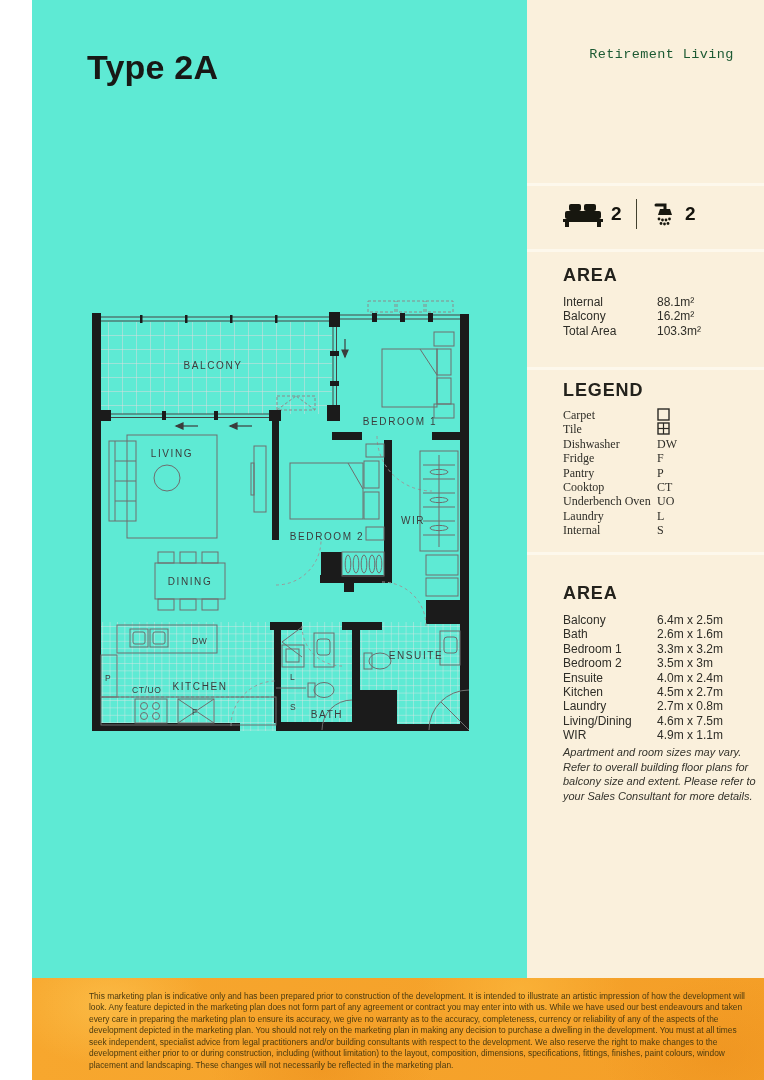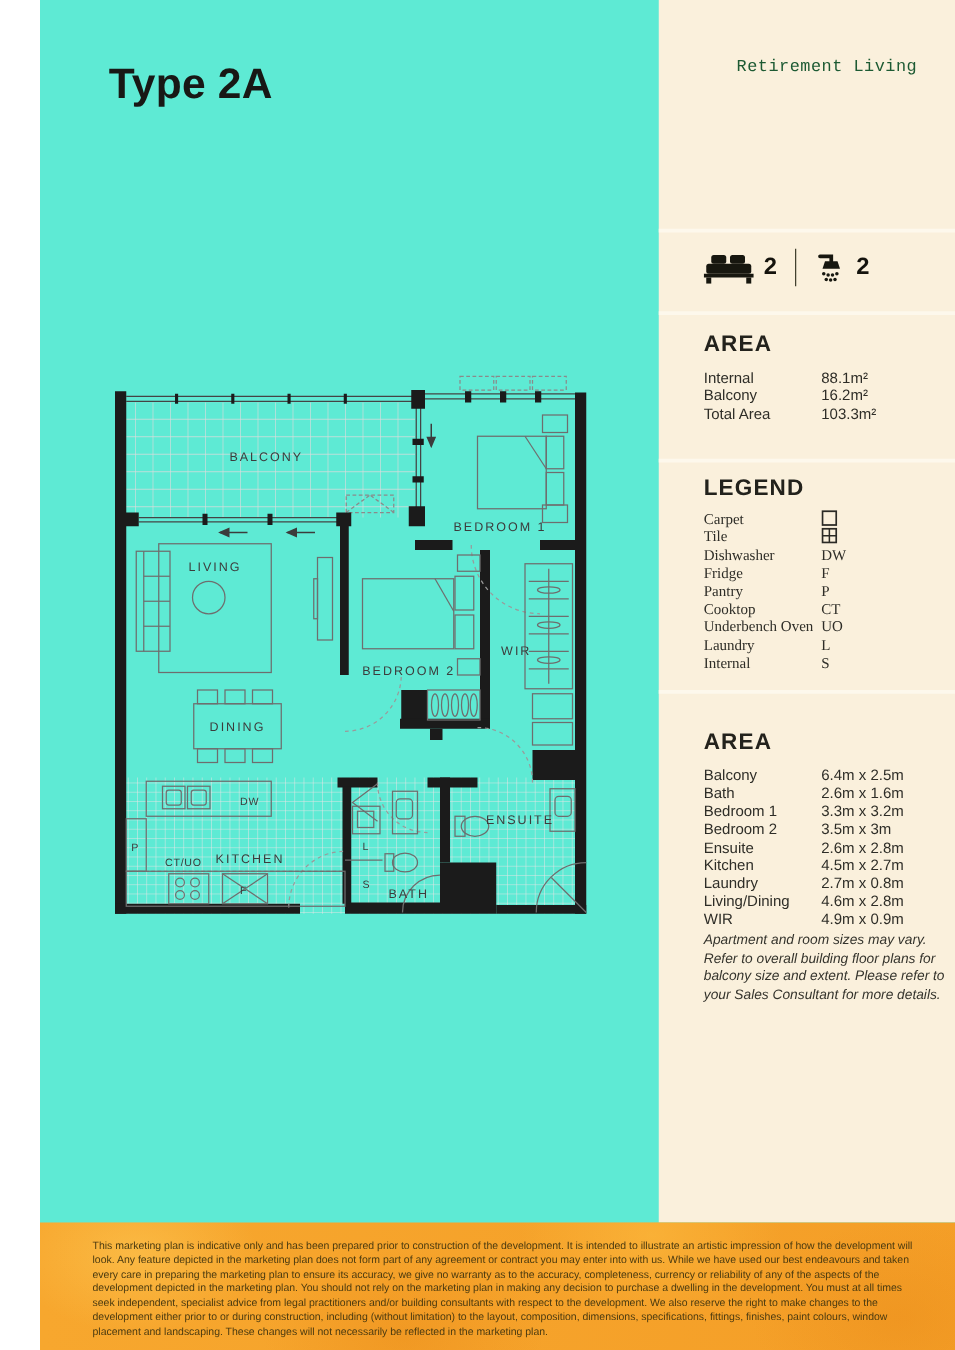--- a/index.html
+++ b/index.html
@@ -32,21 +32,21 @@
         color:#34332c;line-height:1.34;}
   .leg-ico{position:absolute;left:94px;top:0;}
   
   .footer{position:absolute;left:0;top:978px;width:764px;height:102px;
     background:
       radial-gradient(140px 90px at 10% 25%, rgba(255,205,90,.50), rgba(255,205,90,0) 70%),
       radial-gradient(160px 100px at 38% 90%, rgba(231,132,20,.35), rgba(231,132,20,0) 70%),
       radial-gradient(150px 95px at 64% 10%, rgba(255,195,70,.45), rgba(255,195,70,0) 70%),
       radial-gradient(170px 110px at 90% 75%, rgba(233,138,24,.40), rgba(233,138,24,0) 70%),
       linear-gradient(90deg,#F7A72E,#F49E27);}
-  .disclaimer{position:absolute;left:42px;top:13px;width:656px;font-size:8.4px;line-height:11.45px;
+  .disclaimer{position:absolute;left:57px;top:13px;width:656px;font-size:8.4px;line-height:11.45px;
       color:#4a3a10;}
   
   .plan{position:absolute;left:48px;top:293px;}
   .plan text{font-family:"Liberation Sans",sans-serif;fill:#3c3c3c;}
   .rlabel{font-size:10px;letter-spacing:1.6px;}
   .slabel{font-size:8.5px;letter-spacing:.6px;}
   .wall{fill:#1b1b1b;}
   .furn{fill:none;stroke:#6e6e6e;stroke-width:1;}
   .thin{fill:none;stroke:#444;stroke-width:1;}
   .door{fill:none;stroke:#9a9a9a;stroke-width:1;stroke-dasharray:3 3;}
@@ -385,37 +385,37 @@
         <div class="row">
             <span class="lab">Bedroom 1</span>
             <span class="val">3.3m x 3.2m</span>
           </div>
         <div class="row">
             <span class="lab">Bedroom 2</span>
             <span class="val">3.5m x 3m</span>
           </div>
         <div class="row">
             <span class="lab">Ensuite</span>
-            <span class="val">2.6m x 2.8m</span>
+            <span class="val">4.0m x 2.4m</span>
           </div>
         <div class="row">
             <span class="lab">Kitchen</span>
             <span class="val">4.5m x 2.7m</span>
           </div>
         <div class="row">
             <span class="lab">Laundry</span>
             <span class="val">2.7m x 0.8m</span>
           </div>
         <div class="row">
             <span class="lab">Living/Dining</span>
-            <span class="val">4.6m x 2.8m</span>
+            <span class="val">4.6m x 7.5m</span>
           </div>
         <div class="row">
             <span class="lab">WIR</span>
-            <span class="val">4.9m x 0.9m</span>
+            <span class="val">4.9m x 1.1m</span>
           </div>
       </div>
     </div>
 
     <div class="note">Apartment and room sizes may vary. Refer to overall building floor plans for balcony size and extent. Please refer to your Sales Consultant for more details.</div>
   </div>
 
   <div class="footer">
     <div class="disclaimer">This marketing plan is indicative only and has been prepared prior to construction of the development. It is intended to illustrate an artistic impression of how the development will look. Any feature depicted in the marketing plan does not form part of any agreement or contract you may enter into with us. While we have used our best endeavours and taken every care in preparing the marketing plan to ensure its accuracy, we give no warranty as to the accuracy, completeness, currency or reliability of any of the aspects of the development depicted in the marketing plan. You should not rely on the marketing plan in making any decision to purchase a dwelling in the development. You must at all times seek independent, specialist advice from legal practitioners and/or building consultants with respect to the development. We also reserve the right to make changes to the development either prior to or during construction, including (without limitation) to the layout, composition, dimensions, specifications, fittings, finishes, paint colours, window placement and landscaping. These changes will not necessarily be reflected in the marketing plan.</div>
   </div>

